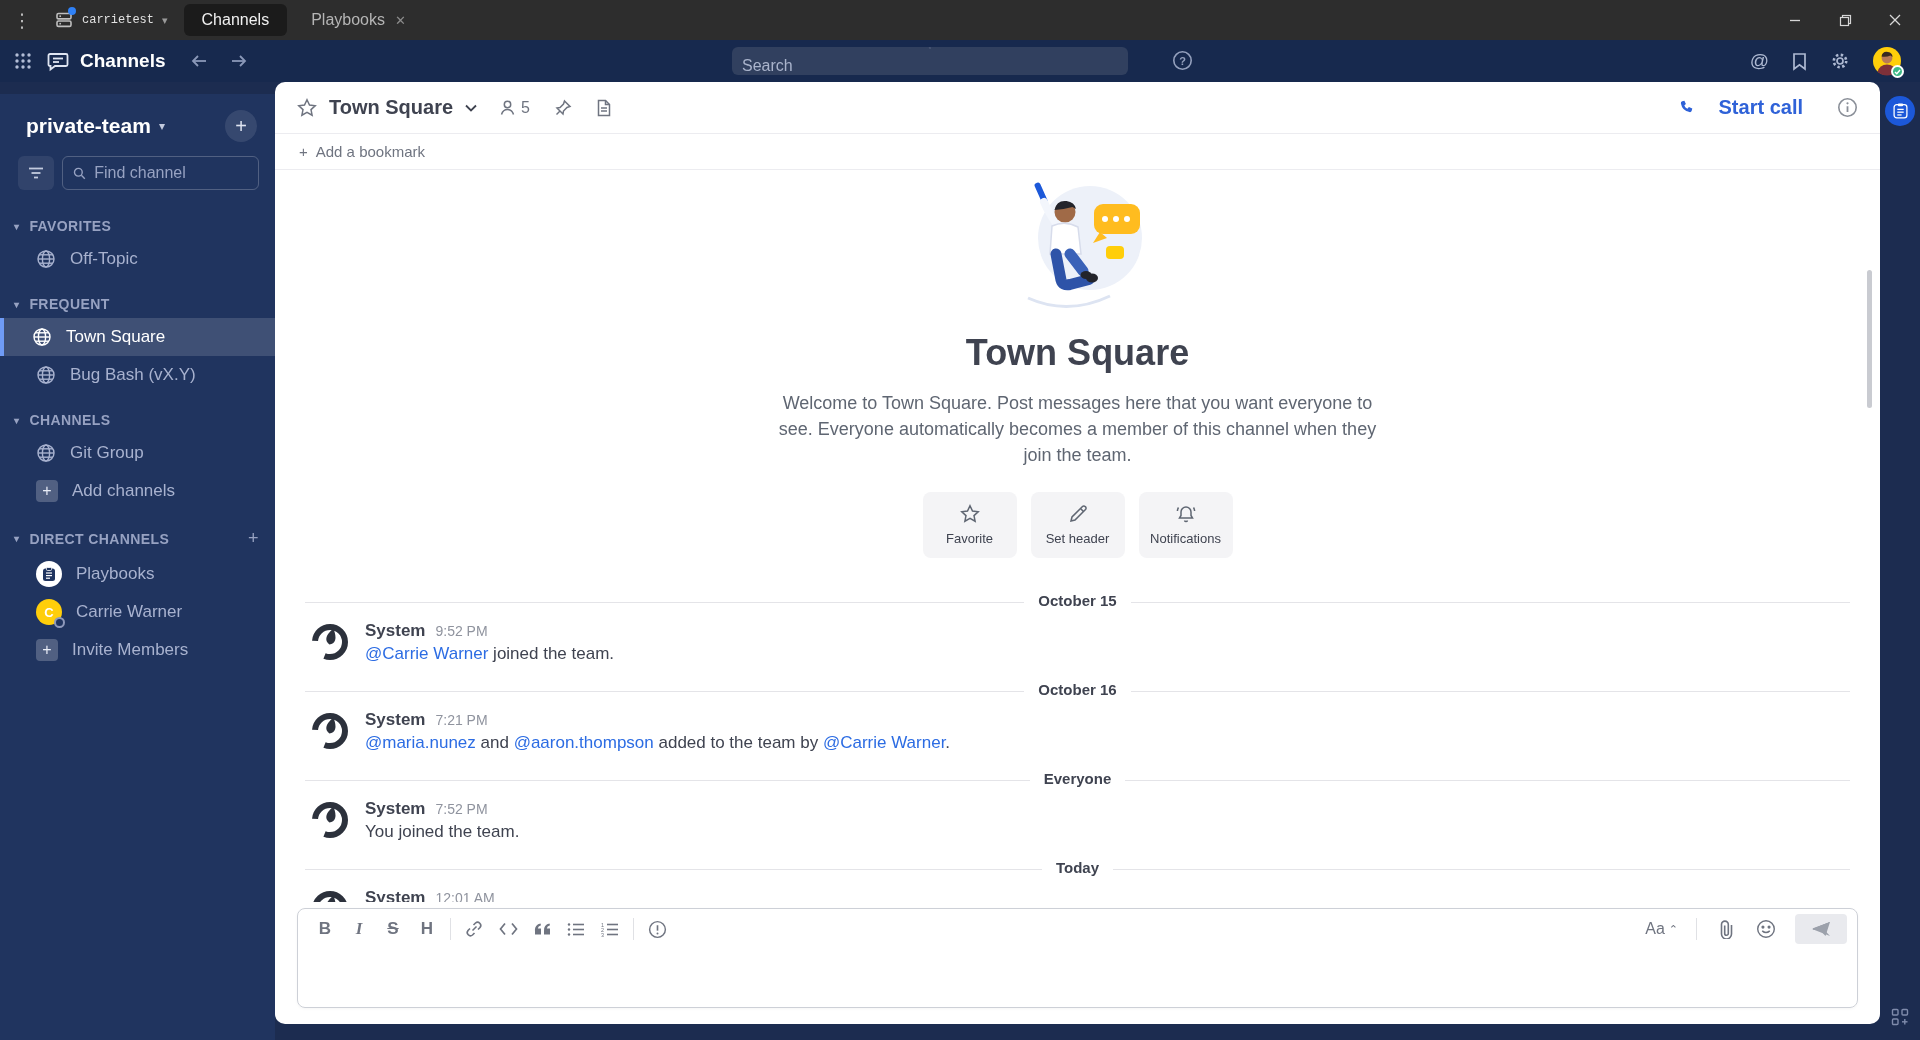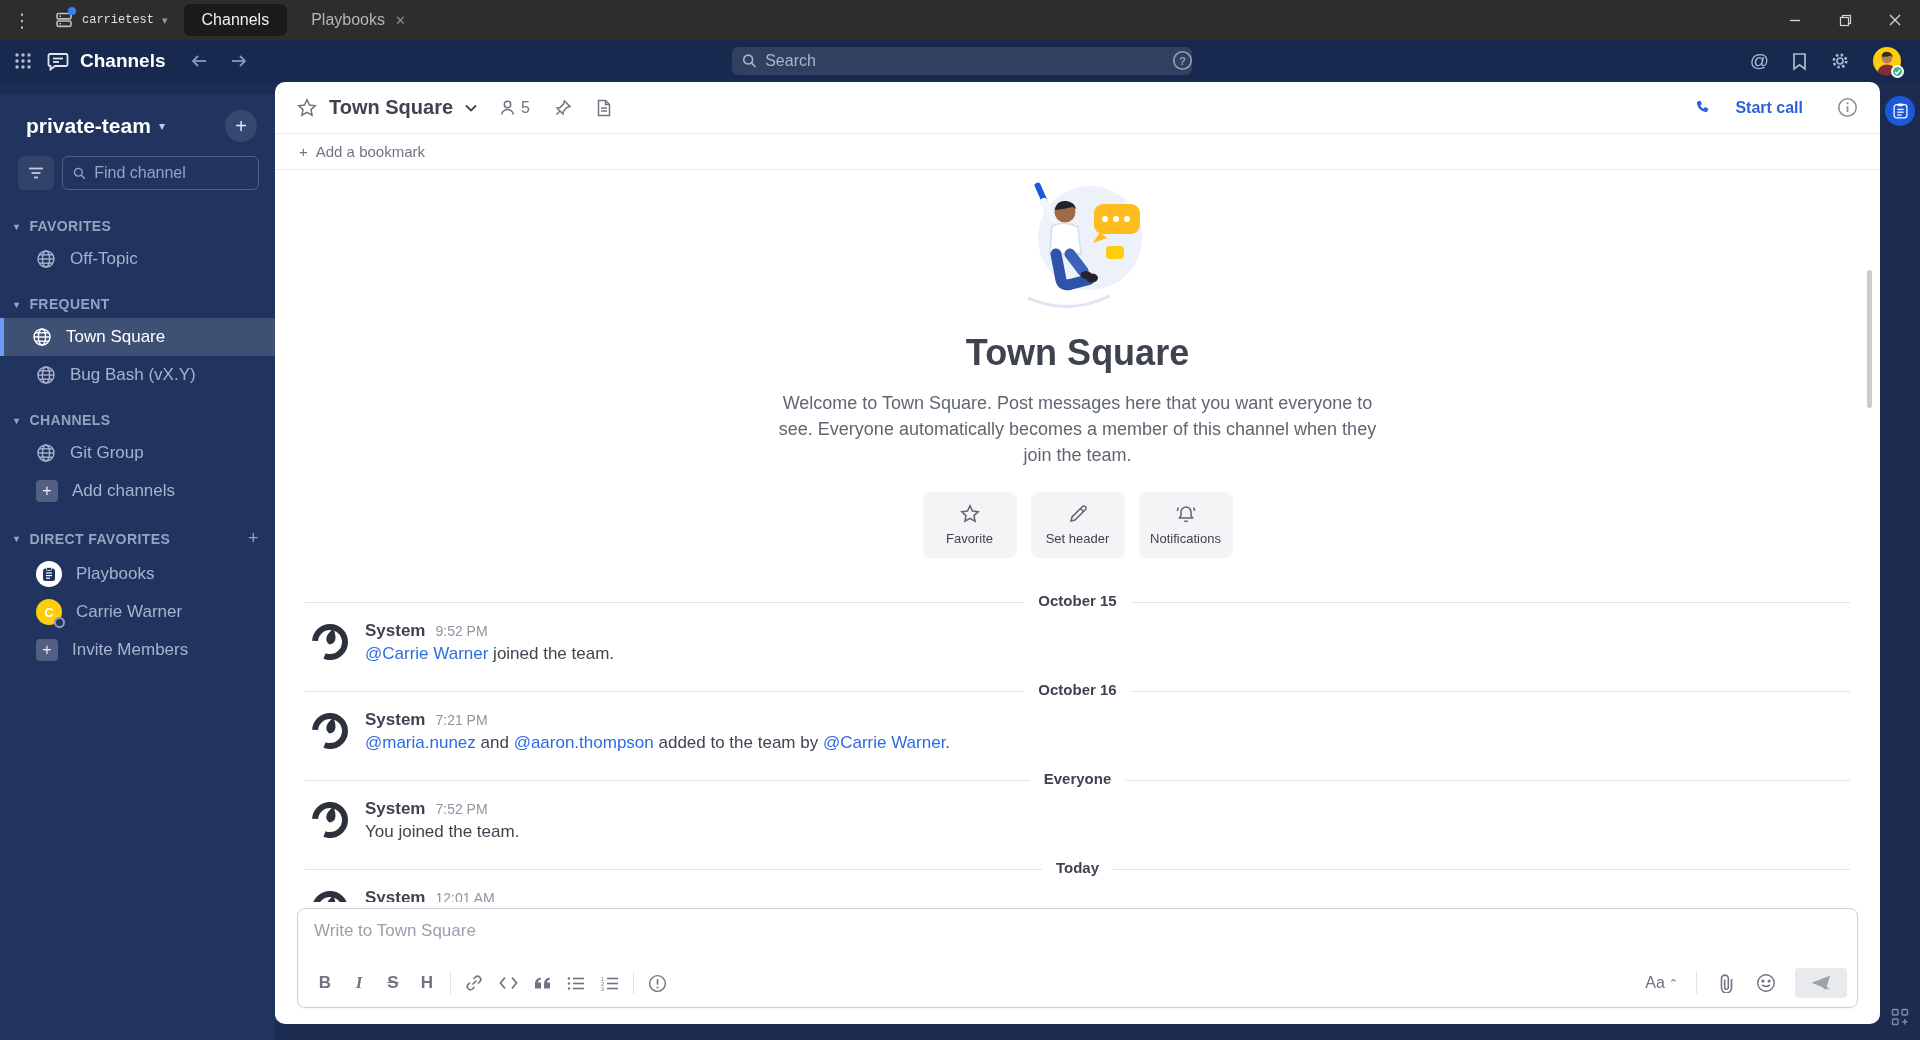--- a/index.html
+++ b/index.html
@@ -24,22 +24,22 @@
   .badge-dot { position:absolute; right:-2px; top:-3px; width:8px; height:8px; border-radius:50%; background:#2f81f7; }
 
   
   .gheader { position:absolute; left:0; top:40px; width:1920px; height:42px; background:#17294e;
              display:flex; align-items:center; color:#c6cfe4; }
   .gh-grid { width:46px; display:flex; justify-content:center; cursor:pointer; }
   .gh-product { display:flex; align-items:center; gap:10px; padding-right:14px; }
   .gh-product-name { font-size:19px; font-weight:bold; color:#ffffff; }
   .gh-nav { display:flex; gap:14px; padding-left:6px; }
   .gh-nav .navbtn { width:26px; height:26px; display:flex; align-items:center; justify-content:center; cursor:pointer; }
-  .gh-search { position:absolute; left:732px; top:7px; width:460px; height:28px; background:#31405f;
-               border-radius:6px; display:flex; align-items:center; padding:0 10px; gap:8px; }
+  .gh-search { position:absolute; left:732px; top:7px; width:396px; height:28px; background:#31405f;
+               border-radius:6px; display:flex; align-items:center; padding:0 10px; gap:8px;flex-direction:column; }
   .gh-search input { background:transparent; border:none; outline:none; color:#e8ecf4; font-size:16px; width:100%;
                      font-family:"Liberation Sans", sans-serif; }
   .gh-search input::placeholder { color:#aab4cc; }
   .gh-help { position:absolute; left:1172px; top:10px; cursor:pointer; }
   .gh-right { margin-left:auto; display:flex; align-items:center; gap:22px; padding-right:18px; }
   .gh-right .ghicon { cursor:pointer; display:flex; }
   .gh-at { font-size:19px; color:#aeb9d2; }
 
   
   .sidebar { position:absolute; left:0; top:82px; width:275px; bottom:0; background:#20345f; color:#9fa9c8;margin-top:12px; }
@@ -77,21 +77,21 @@
   
   .card { position:absolute; left:275px; top:82px; right:40px; bottom:16px; background:#ffffff;
           border-radius:10px; display:flex; flex-direction:column; overflow:hidden; }
   .ch-header { height:52px; display:flex; align-items:center; padding:0 22px; border-bottom:1px solid #ececf0; }
   .ch-left { display:flex; align-items:center; gap:12px; }
   .ch-name { font-size:20px; font-weight:bold; color:#3f4350; }
   .ch-chev { color:#3f4350; }
   .ch-members { display:flex; align-items:center; gap:5px; color:#6f7480; font-size:16px; margin-left:10px; cursor:pointer; }
   .ch-iconbtn { color:#6f7480; cursor:pointer; display:flex; margin-left:12px; }
   .ch-right { margin-left:auto; display:flex; align-items:center; gap:22px; }
-  .startcall { display:flex; align-items:center; gap:24px; color:#2f62d8; font-size:16px; font-weight:bold; cursor:pointer; }
+  .startcall { display:flex; align-items:center; gap:24px; color:#2f62d8; font-size:20px; font-weight:bold; cursor:pointer; }
   .bookmarkbar { height:36px; display:flex; align-items:center; gap:8px; padding:0 24px; color:#6f7480;
                  font-size:15px; border-bottom:1px solid #ececf0; cursor:pointer; }
 
   
   .msgs { flex:1; position:relative; overflow:hidden; padding:0 14px; }
   .scrollbar { position:absolute; right:8px; top:100px; width:5px; height:138px; background:#c9cbd1; border-radius:3px; }
   .intro { text-align:center; padding-top:6px; }
   .intro-illustration { display:inline-block; }
   .intro-title { font-size:36px; font-weight:bold; color:#3f4350; margin-top:14px; }
   .intro-desc { margin-top:16px; font-size:18px; color:#5f6672; line-height:1.45; }
@@ -336,21 +336,21 @@
       </svg>
     <span>Git Group</span>
   </div>
   <div class="sb-item">
     <span class="sb-sq">+</span>
     <span>Add channels</span>
   </div>
 
   <div class="sb-cat">
     <span class="catchev">▾</span>
-    <span>DIRECT FAVORITES</span>
+    <span>DIRECT CHANNELS</span>
     <span class="cat-plus">+</span>
   </div>
   <div class="sb-item">
     <span class="dm-avatar" style="background:#ffffff; display:flex; align-items:center; justify-content:center;">
       <svg width="14" height="15" viewBox="0 0 14 15">
           <rect x="1" y="1.5" width="12" height="12.5" rx="2.5" fill="#20345f"></rect>
           <rect x="4.5" y="0.5" width="5" height="3" rx="1" fill="#20345f" stroke="#fff" stroke-width="0.8"></rect>
           <line x1="4" y1="6" x2="10" y2="6" stroke="#fff" stroke-width="1.2"></line>
           <line x1="4" y1="8.6" x2="10" y2="8.6" stroke="#fff" stroke-width="1.2"></line>
           <line x1="4" y1="11.2" x2="8" y2="11.2" stroke="#fff" stroke-width="1.2"></line>
@@ -578,21 +578,20 @@
           <span class="msg-sender">System</span>
           <span class="msg-time">12:01 AM</span>
         </div>
 
       </div>
     </div>
 
   </div>
 
   <div class="composer">
-    <div class="composer-input">Write to Town Square</div>
     <div class="composer-bar">
       <span class="fmt b">B</span>
       <span class="fmt i">I</span>
       <span class="fmt s">S</span>
       <span class="fmt h">H</span>
       <span class="vsep"></span>
       <span class="fmt">
         <svg width="18" height="18" viewBox="0 0 18 18" fill="none" stroke="#6f7480" stroke-width="1.6">
             <path d="M7.5 10.5 l4 -4"></path>
             <path d="M8.5 5 l2 -2 a3.2 3.2 0 0 1 4.5 4.5 l-2 2"></path>

